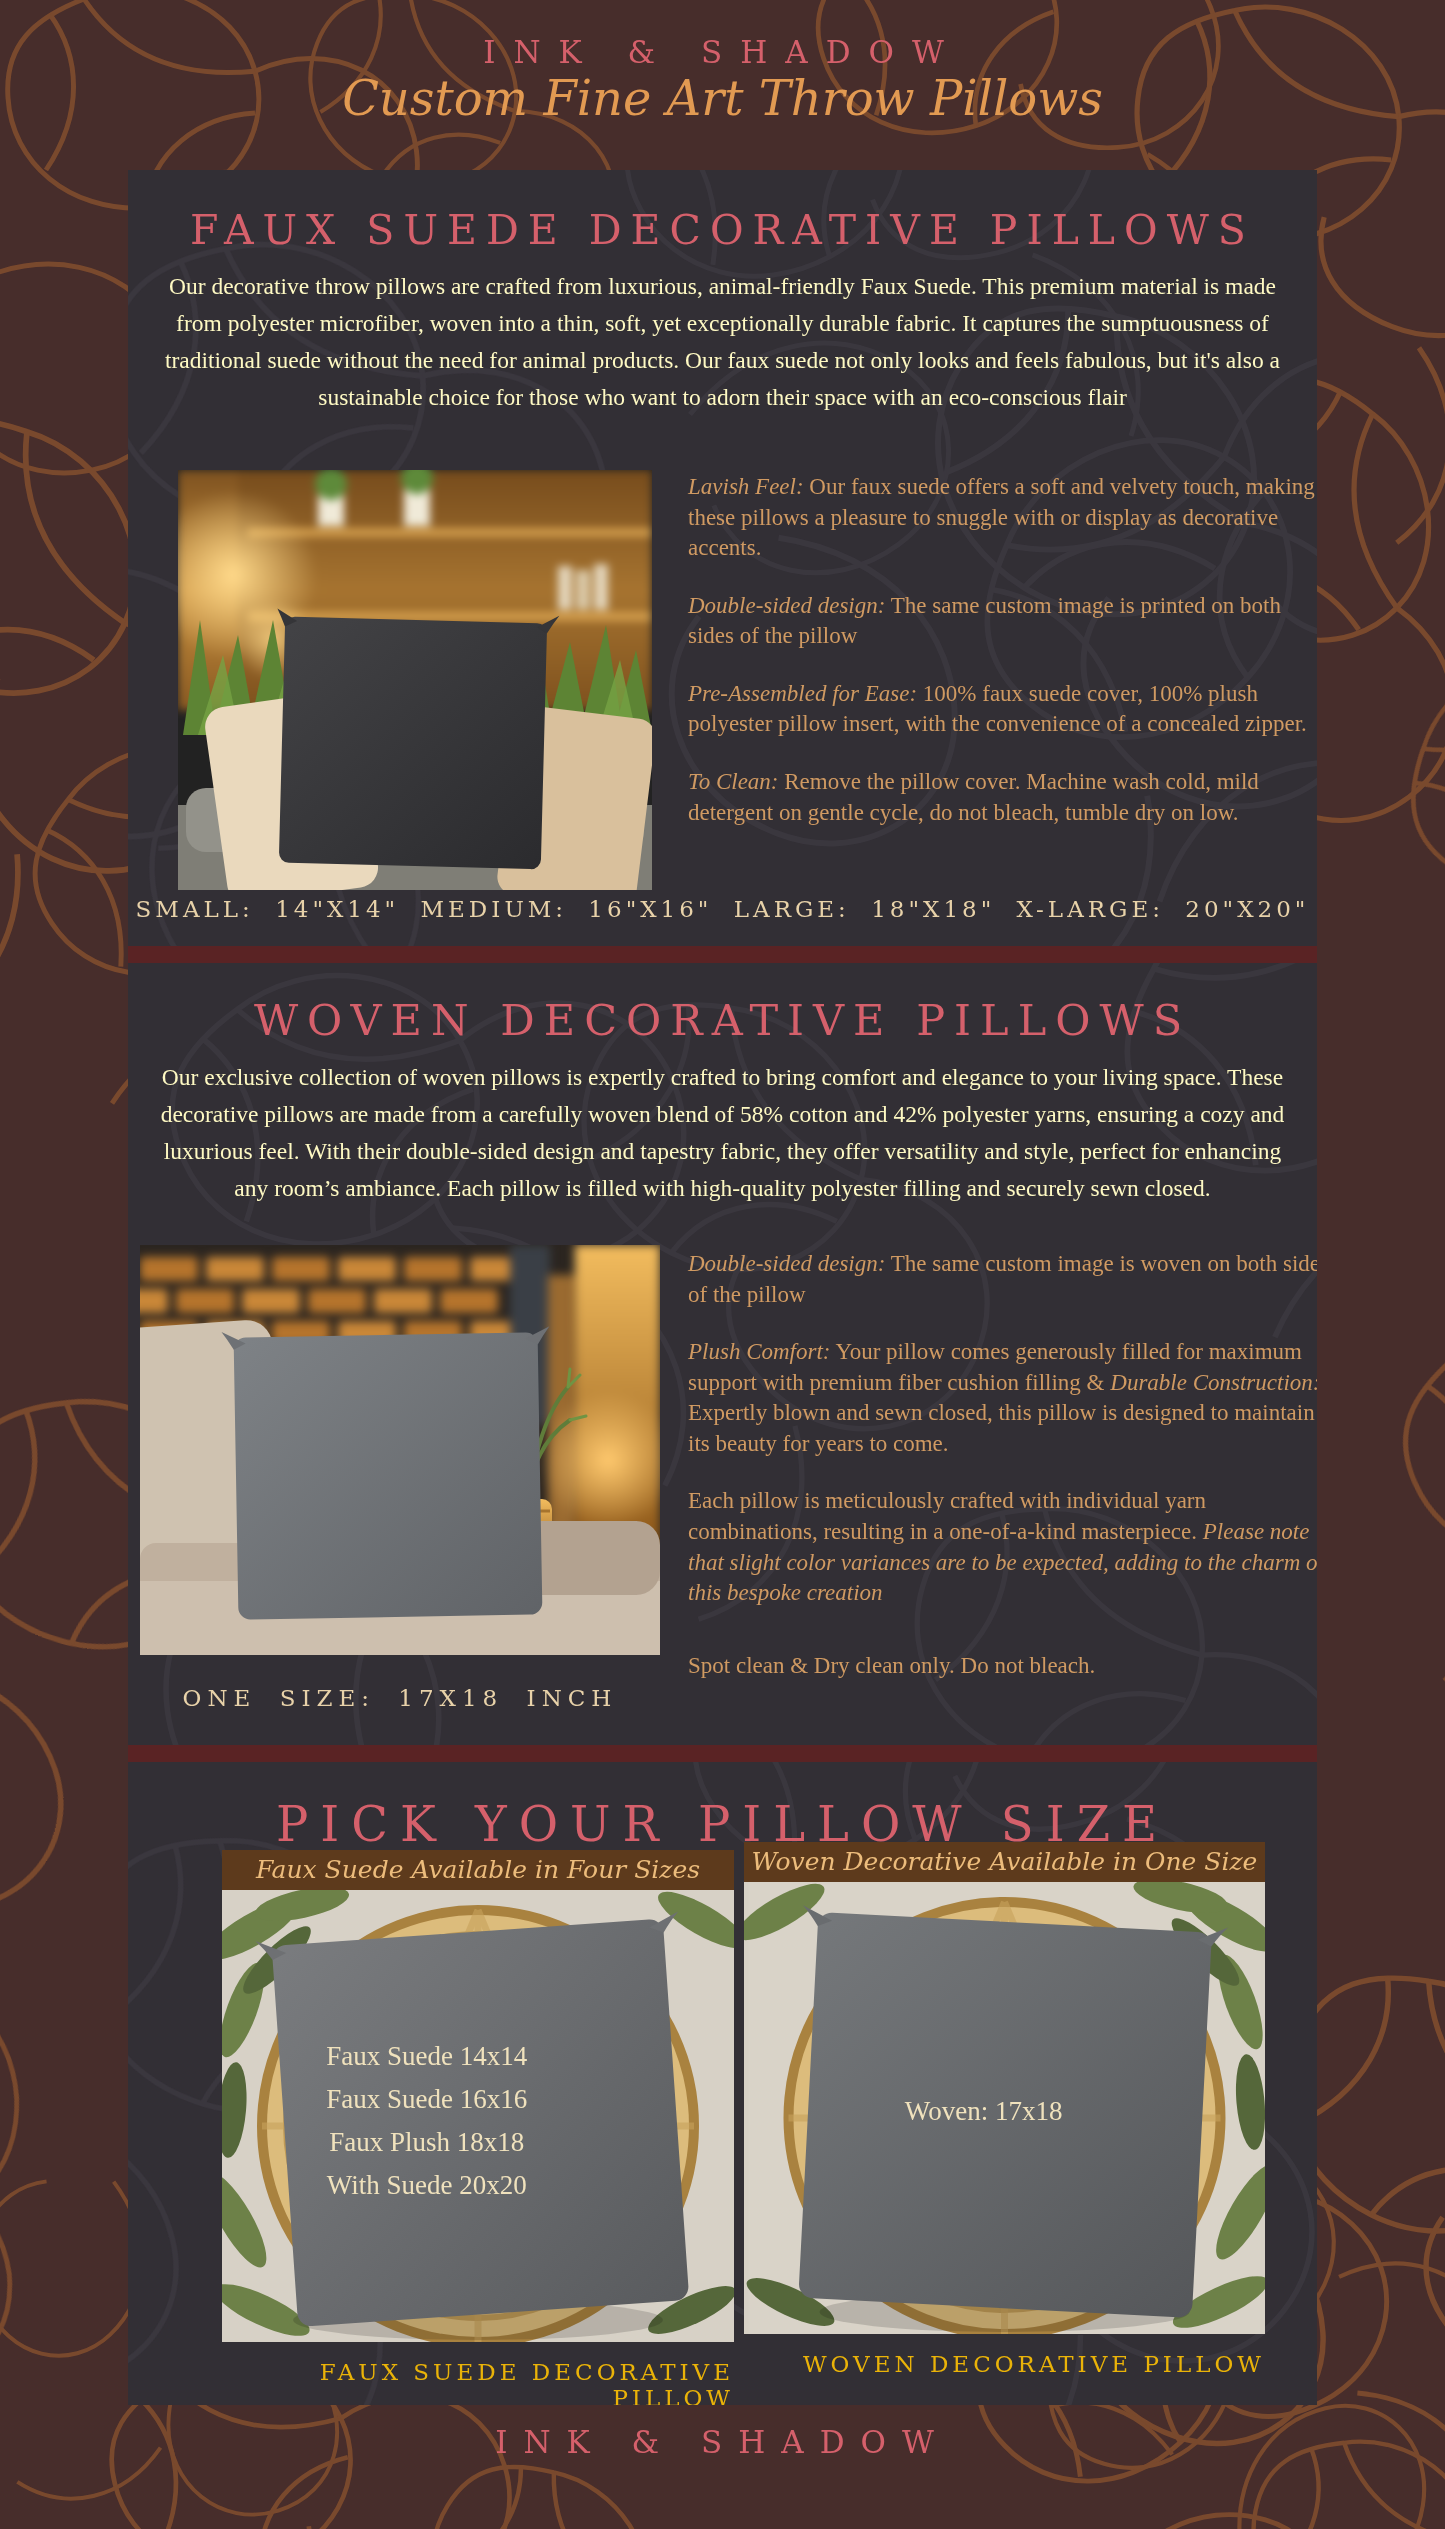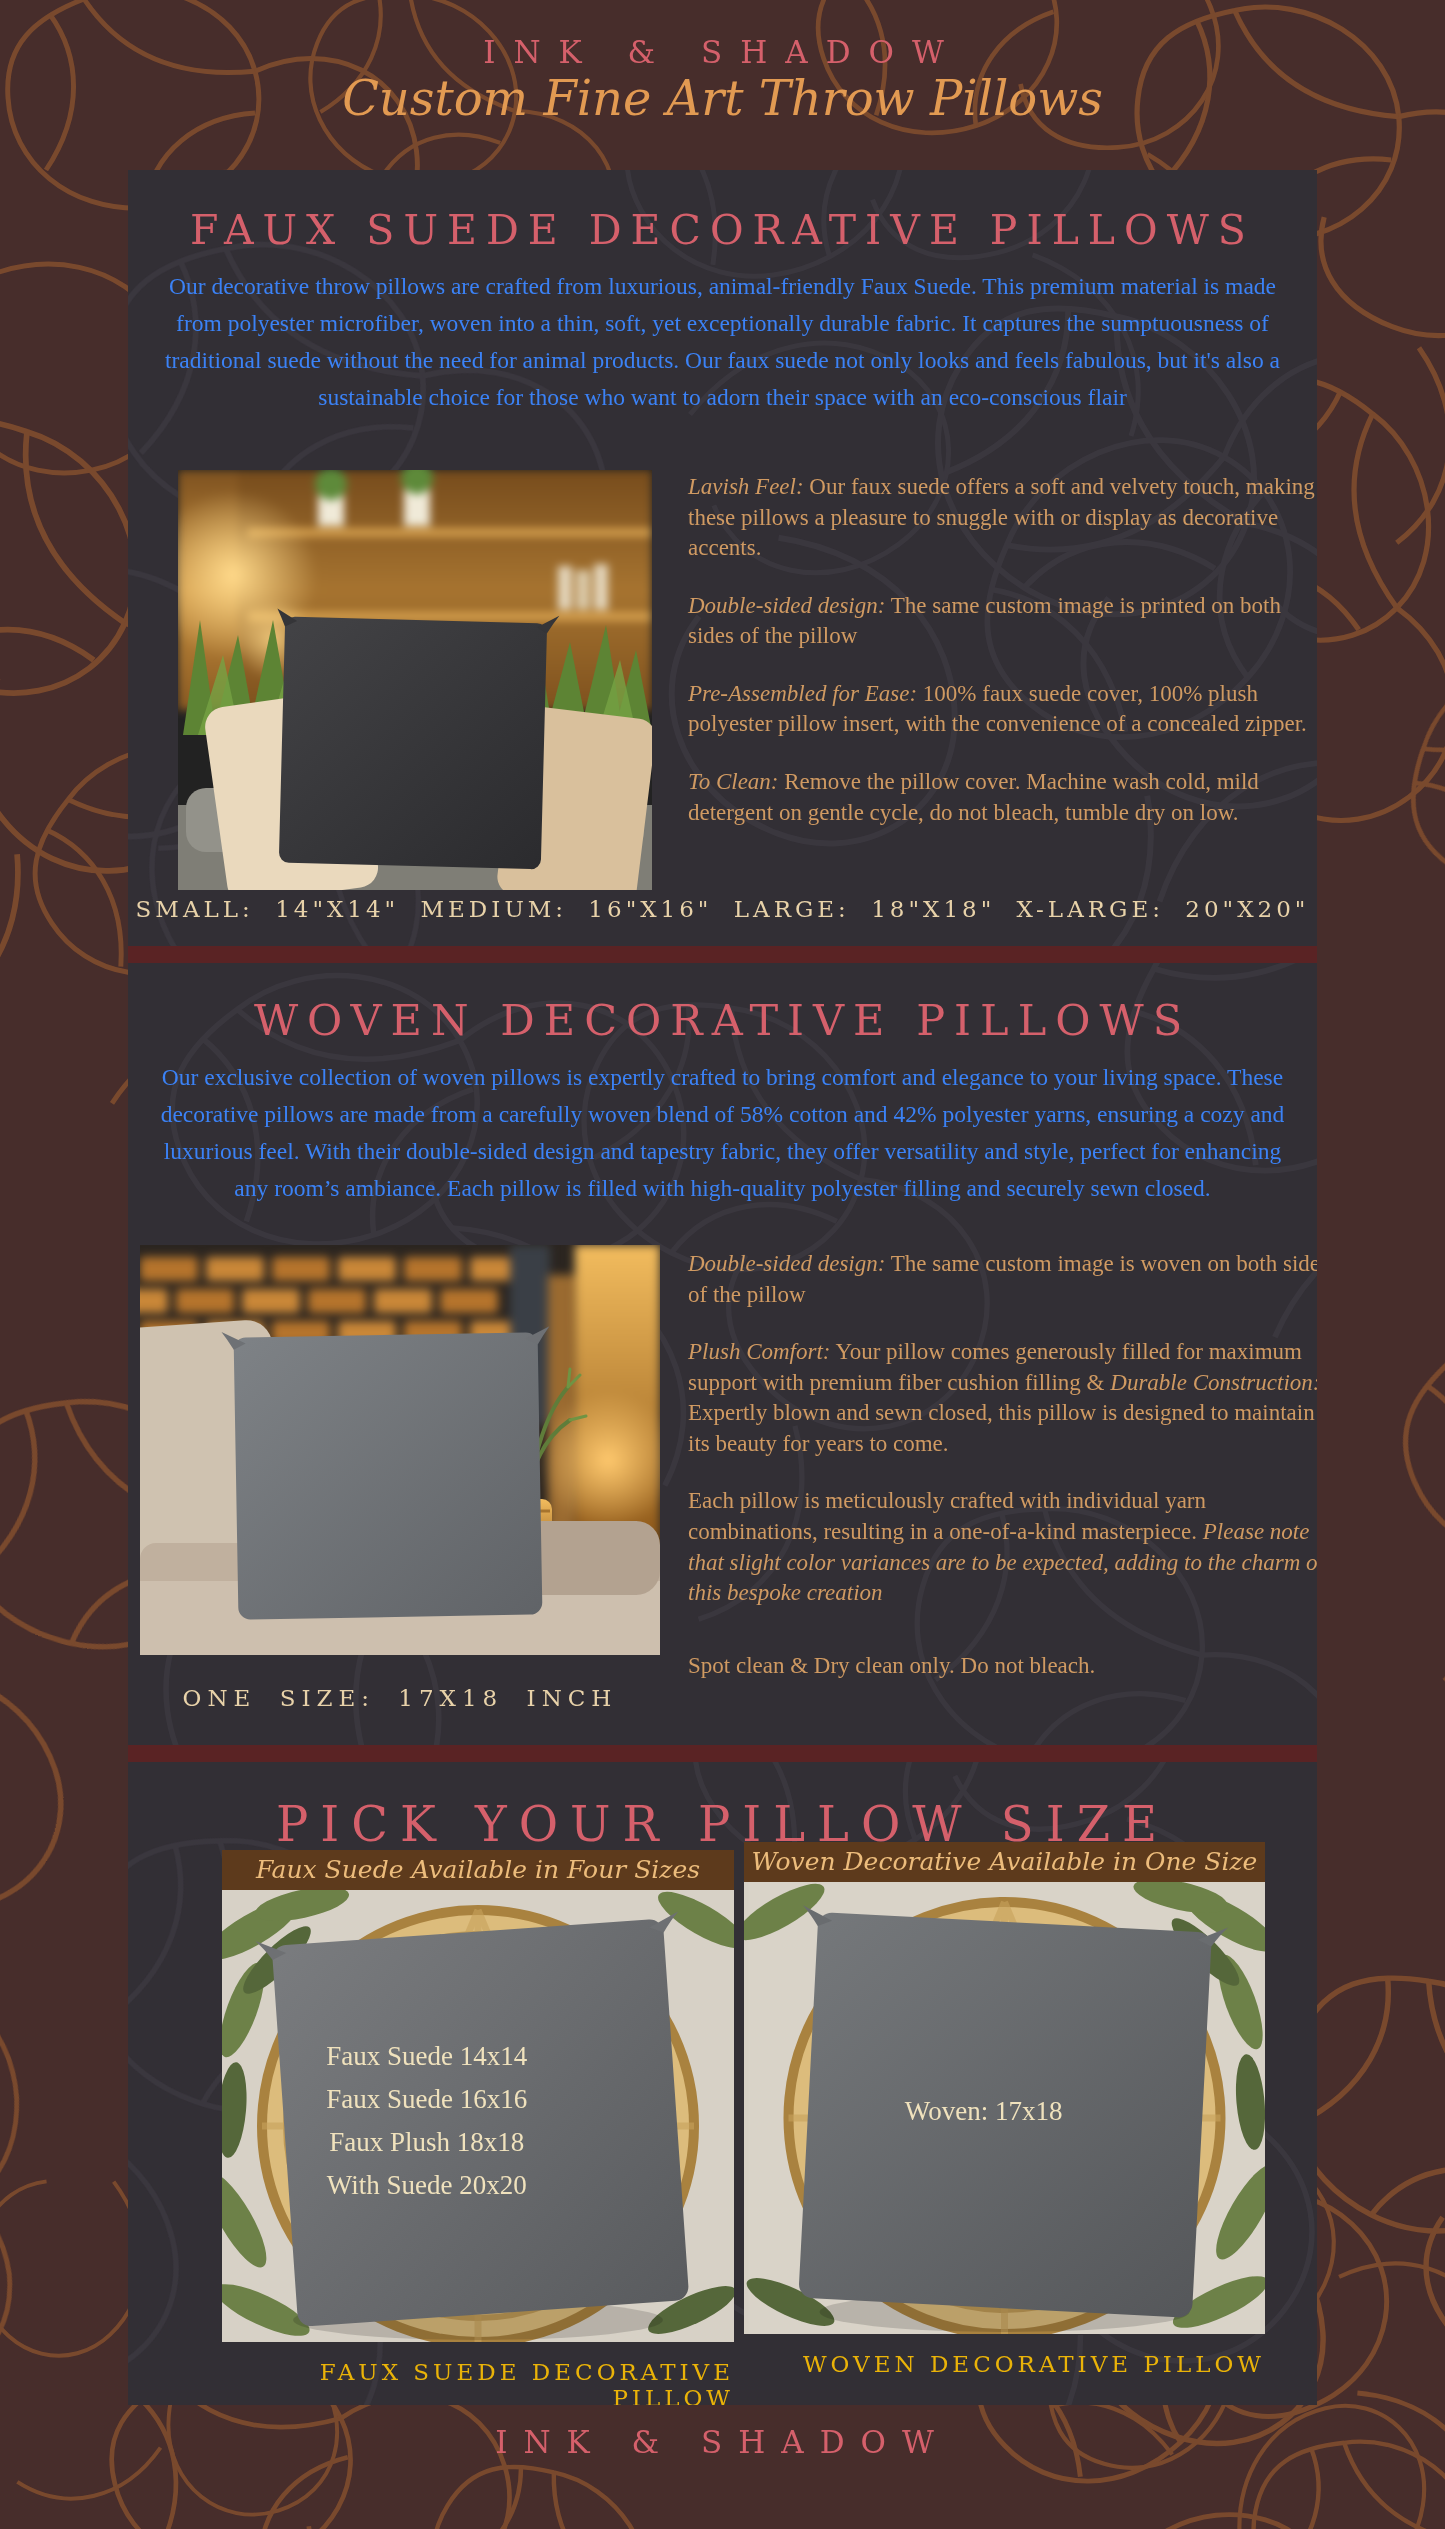--- a/index.html
+++ b/index.html
@@ -13,21 +13,21 @@
   .panel-pattern{position:absolute;top:0;left:0;opacity:.55;pointer-events:none;}
   .divider{position:absolute;left:128px;width:1189px;height:17px;background:#5a2324;z-index:2;}
   .hdr{position:absolute;top:0;left:0;width:100%;text-align:center;z-index:3;}
   .brand{margin-top:34px;font-family:"DejaVu Serif",serif;font-size:31px;letter-spacing:18px;color:#d5606b;}
   .tagline{margin-top:0px;font-family:"DejaVu Serif",serif;font-style:italic;font-size:48px;color:#e29a52;}
   .sec-h{position:absolute;left:0;width:100%;text-align:center;font-family:"DejaVu Serif",serif;color:#d5606b;z-index:3;}
   .h1{top:36px;font-size:41px;letter-spacing:9px;}
   .h2{top:32px;font-size:43px;letter-spacing:9px;}
   .h3{top:34px;font-size:48px;letter-spacing:12px;}
   .intro{position:absolute;left:50%;transform:translateX(-50%);text-align:center;
-    color:#3b82f6;font-size:23.5px;line-height:1.58;z-index:3;}
+    color:#fef9c3;font-size:23.5px;line-height:1.58;z-index:3;}
   .features{position:absolute;color:#d09a62;font-size:23px;line-height:1.33;z-index:3;}
   .feat{margin-bottom:27px;}
   .feat i{font-style:italic;}
   .sizes-line{position:absolute;text-align:center;color:#e8d2a9;font-family:"DejaVu Serif",serif;
     font-size:23px;letter-spacing:4px;word-spacing:10px;z-index:3;}
   .photo{position:absolute;overflow:hidden;z-index:3;background:#222;}
   .photo svg{display:block;width:100%;height:100%;}
   .col{position:absolute;z-index:3;}
   .col-bar{height:40px;background:#5d3a1c;text-align:center;line-height:40px;
     font-family:"DejaVu Serif",serif;font-style:italic;font-size:25px;color:#ecbc7c;}

